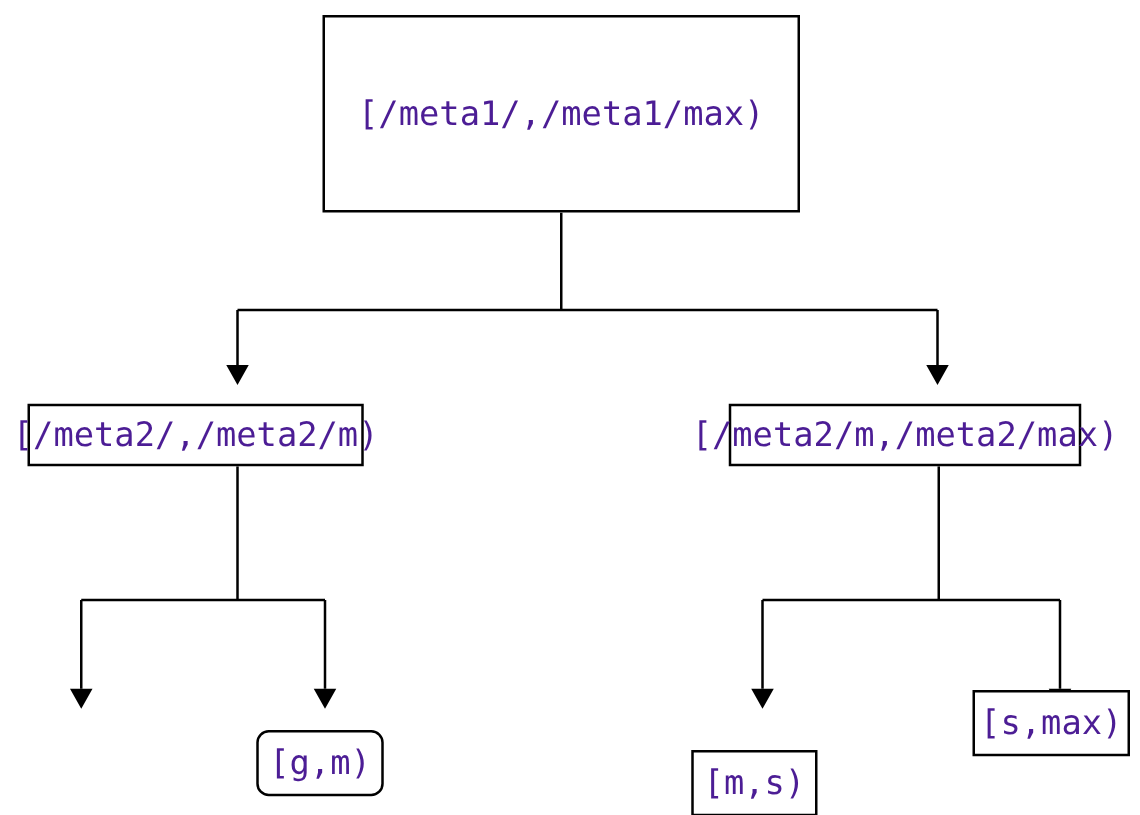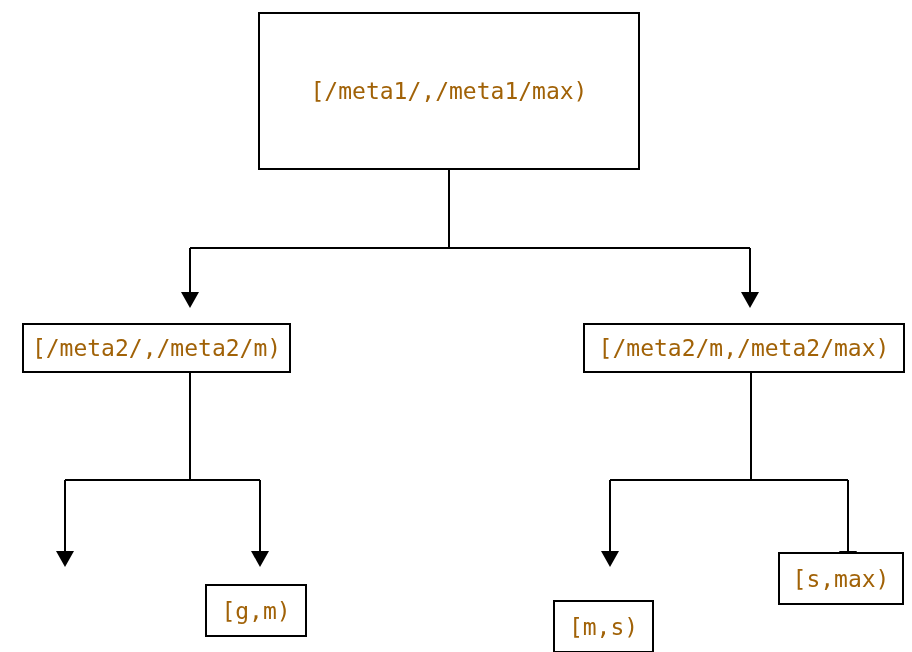--- a/index.html
+++ b/index.html
@@ -25,33 +25,33 @@
   .ln {
     fill: none;
     stroke: #000000;
     stroke-width: 2;
   }
   .node {
     position: absolute;
     box-sizing: border-box;
     border: 2px solid #000000;
     background: #ffffff;
-    color: #a16207;
+    color: #4c1d95;
     display: flex;
     align-items: center;
     justify-content: center;
-    font-size: 23px;
+    font-size: 27px;
     font-weight: normal;
     white-space: nowrap;
   }
   .node-root      { left: 258px; top: 12px;  width: 382px; height: 158px; }
   .node-l2-left   { left: 22px;  top: 323px; width: 269px; height: 50px; }
-  .node-l2-right  { left: 583px; top: 323px; width: 322px; height: 50px; }
+  .node-l2-right  { left: 583px; top: 323px; width: 282px; height: 50px; }
   .node-leaf-ag   { left: 8px;   top: 584px; width: 102px; height: 53px; }
-  .node-leaf-gm   { left: 205px; top: 584px; width: 102px; height: 53px; }
+  .node-leaf-gm   { left: 205px; top: 584px; width: 102px; height: 53px; border-radius: 10px; }
   .node-leaf-ms   { left: 553px; top: 584px; width: 101px; height: 53px; margin-top: 16px; }
   .node-leaf-smax { left: 778px; top: 552px; width: 126px; height: 53px; }
 </style>
 </head>
 <body>
 
 <div class="canvas">
 
   <svg class="connectors" viewBox="0 0 912 652">
 

